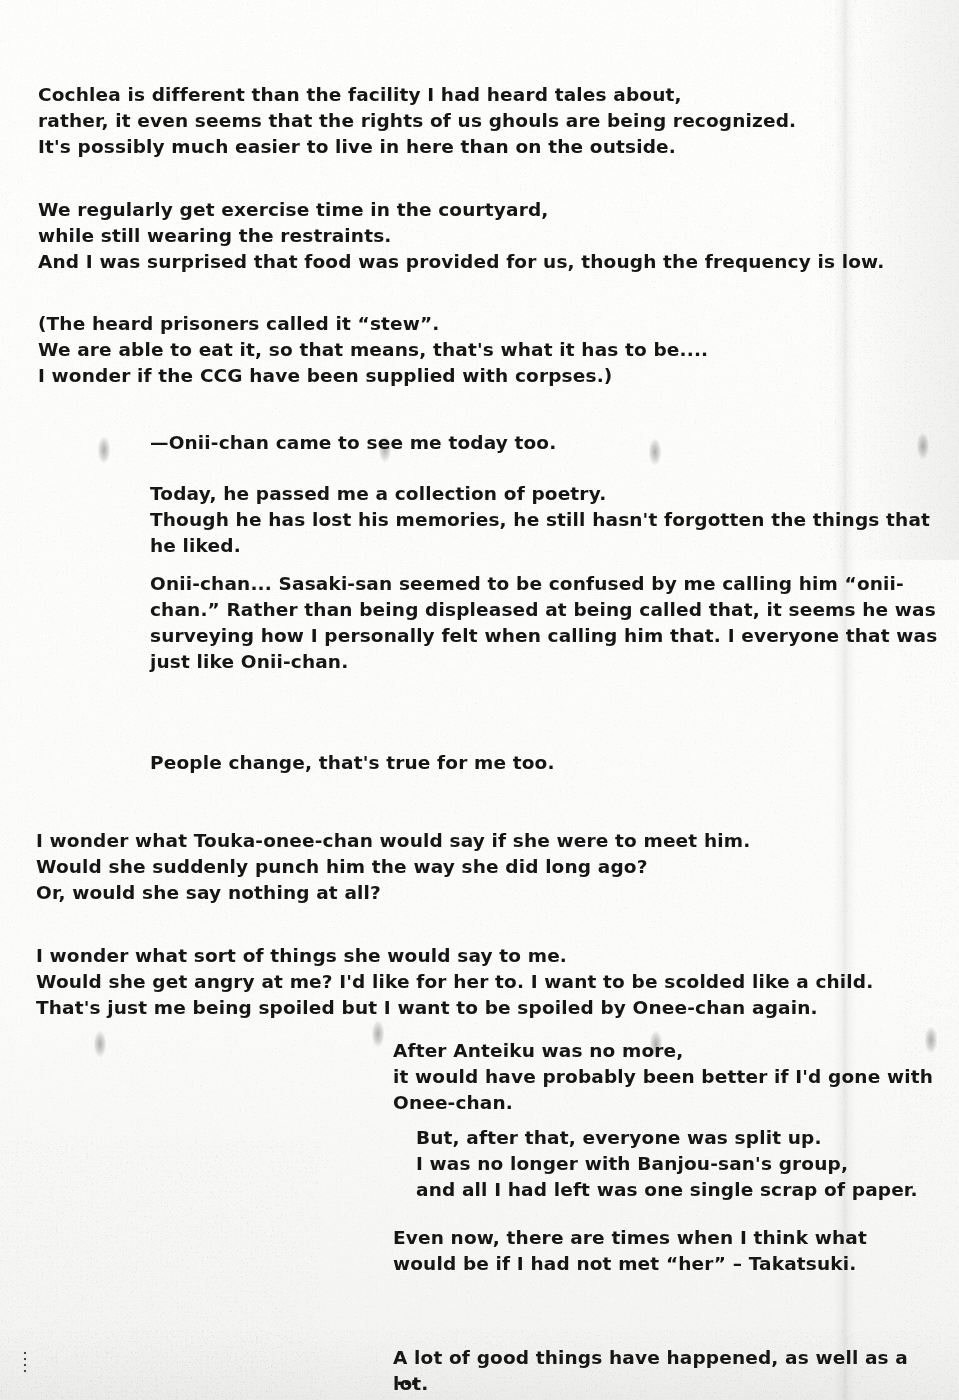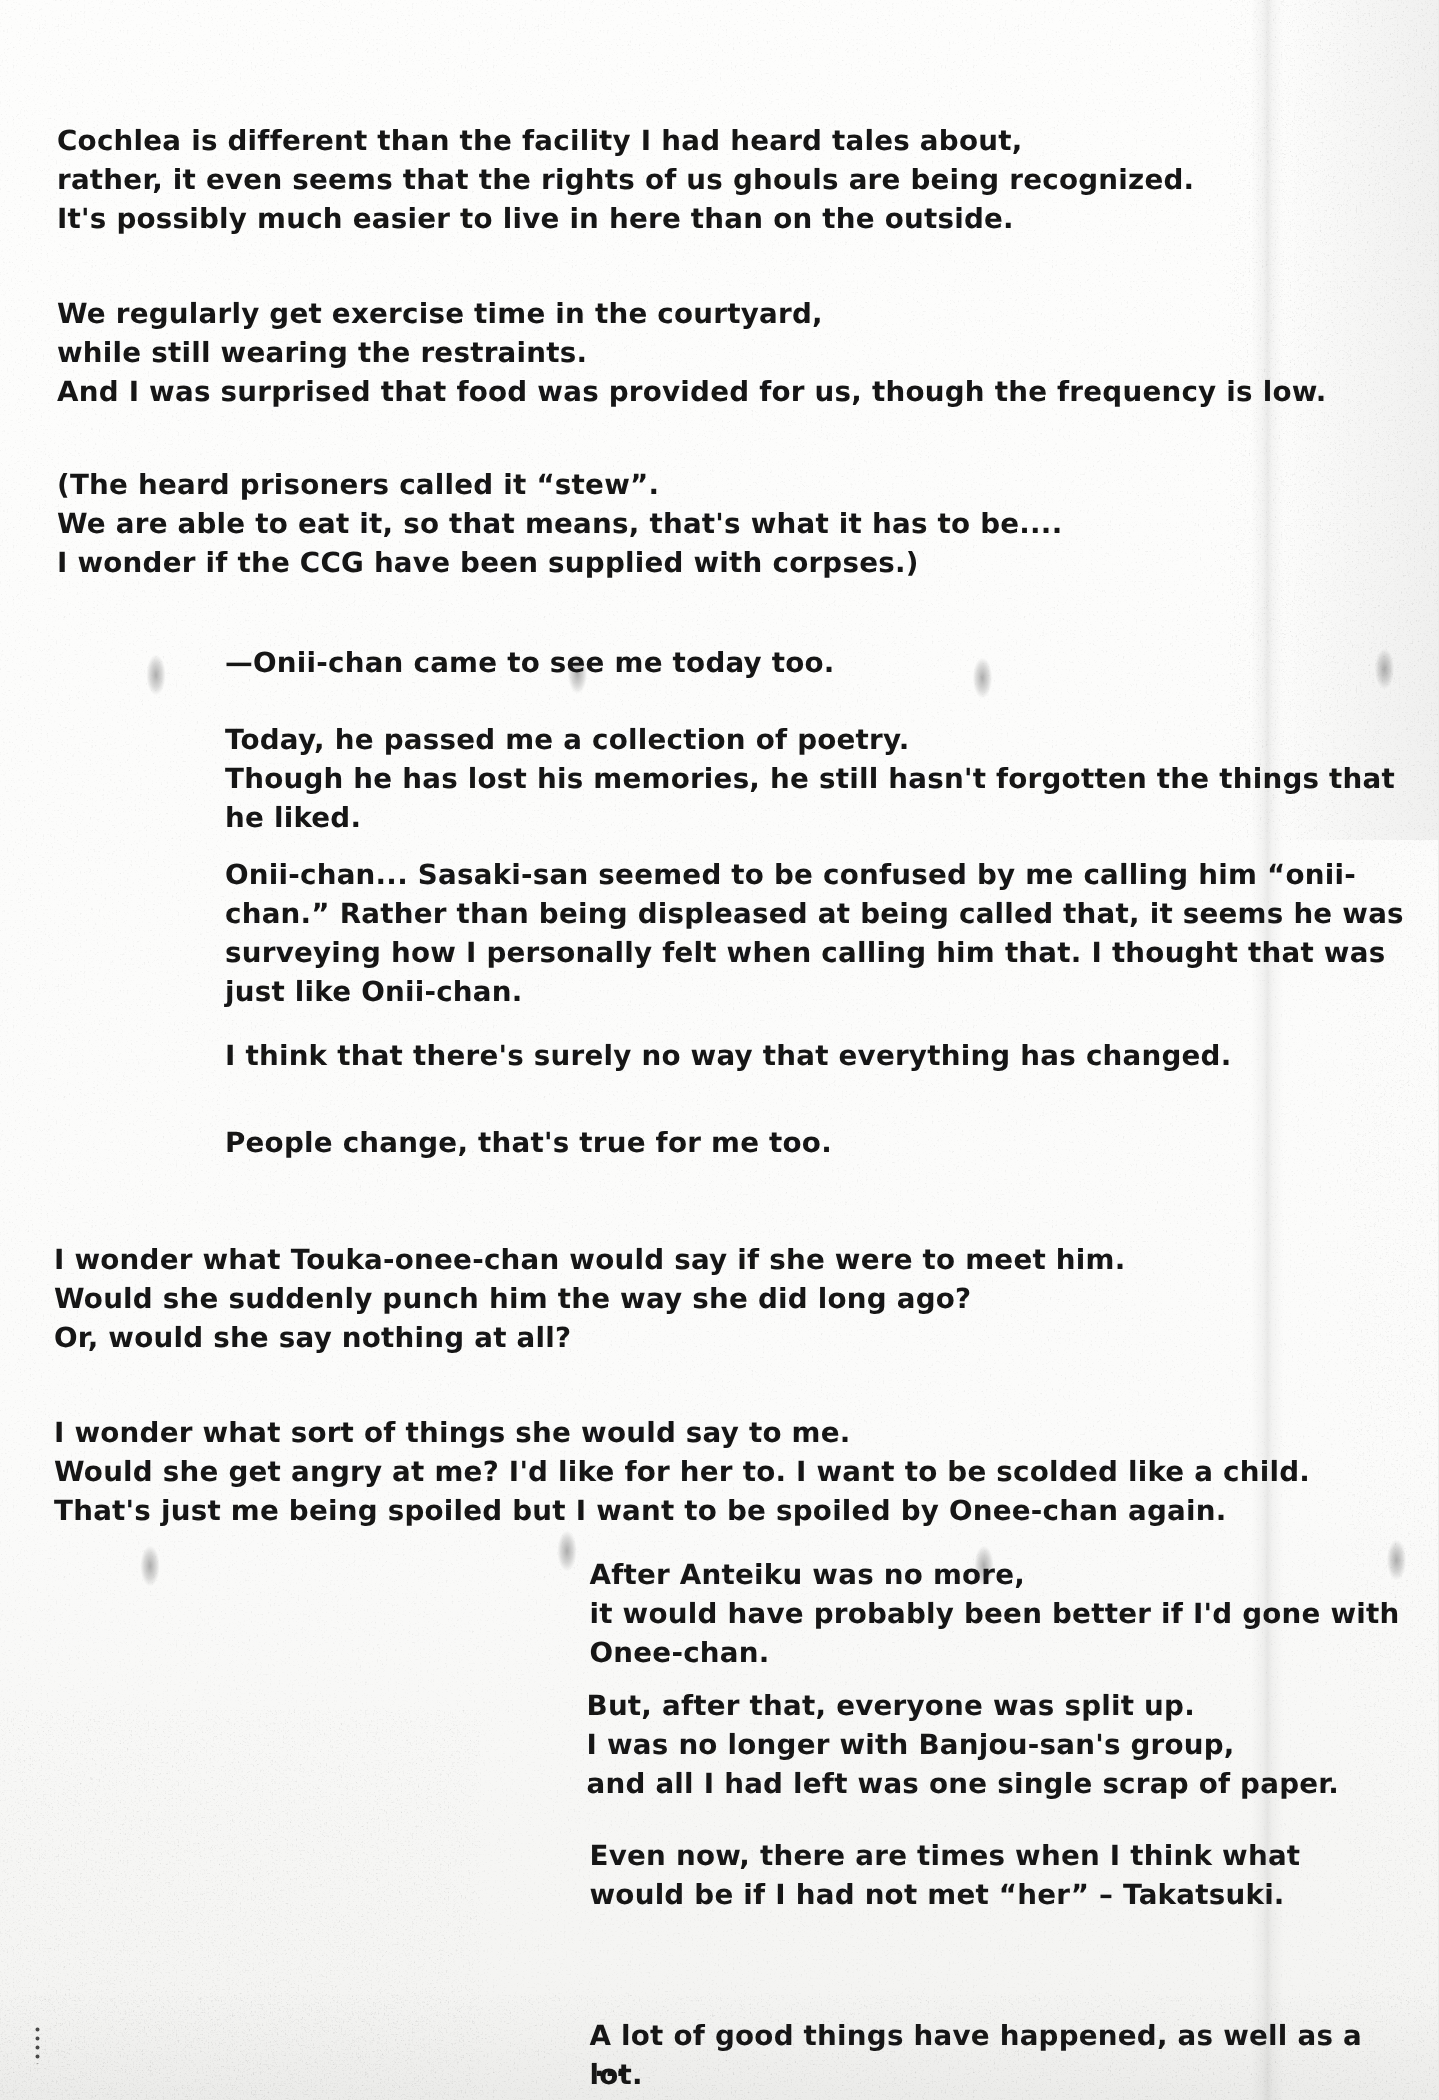--- a/index.html
+++ b/index.html
@@ -92,27 +92,24 @@
 
   <div class="para" style="top:481px;left:150px">
     <div class="ln">Today, he passed me a collection of poetry.</div>
     <div class="ln">Though he has lost his memories, he still hasn't forgotten the things that</div>
     <div class="ln">he liked.</div>
   </div>
 
   <div class="para" style="top:571px;left:150px">
     <div class="ln">Onii-chan... Sasaki-san seemed to be confused by me calling him “onii-</div>
     <div class="ln">chan.” Rather than being displeased at being called that, it seems he was</div>
-    <div class="ln">surveying how I personally felt when calling him that. I thought that was</div>
+    <div class="ln">surveying how I personally felt when calling him that. I everyone that was</div>
     <div class="ln">just like Onii-chan.</div>
   </div>
 
-  <div class="para" style="top:692px;left:150px">
-    <div class="ln">I think that there's surely no way that everything has changed.</div>
-  </div>
 
   <div class="para" style="top:828px;left:36px">
     <div class="ln">I wonder what Touka-onee-chan would say if she were to meet him.</div>
     <div class="ln">Would she suddenly punch him the way she did long ago?</div>
     <div class="ln">Or, would she say nothing at all?</div>
   </div>
 
   <div class="para" style="top:750px;left:150px">
     <div class="ln">People change, that's true for me too.</div>
   </div>
@@ -122,21 +119,21 @@
     <div class="ln">Would she get angry at me? I'd like for her to. I want to be scolded like a child.</div>
     <div class="ln">That's just me being spoiled but I want to be spoiled by Onee-chan again.</div>
   </div>
 
   <div class="para" style="top:1038px;left:393px">
     <div class="ln">After Anteiku was no more,</div>
     <div class="ln">it would have probably been better if I'd gone with</div>
     <div class="ln">Onee-chan.</div>
   </div>
 
-  <div class="para" style="top:1125px;left:391px">
+  <div class="para" style="top:1125px;left:416px">
     <div class="ln">But, after that, everyone was split up.</div>
     <div class="ln">I was no longer with Banjou-san's group,</div>
     <div class="ln">and all I had left was one single scrap of paper.</div>
   </div>
 
   <div class="para" style="top:1225px;left:393px">
     <div class="ln">Even now, there are times when I think what</div>
     <div class="ln">would be if I had not met “her” – Takatsuki.</div>
   </div>
 

